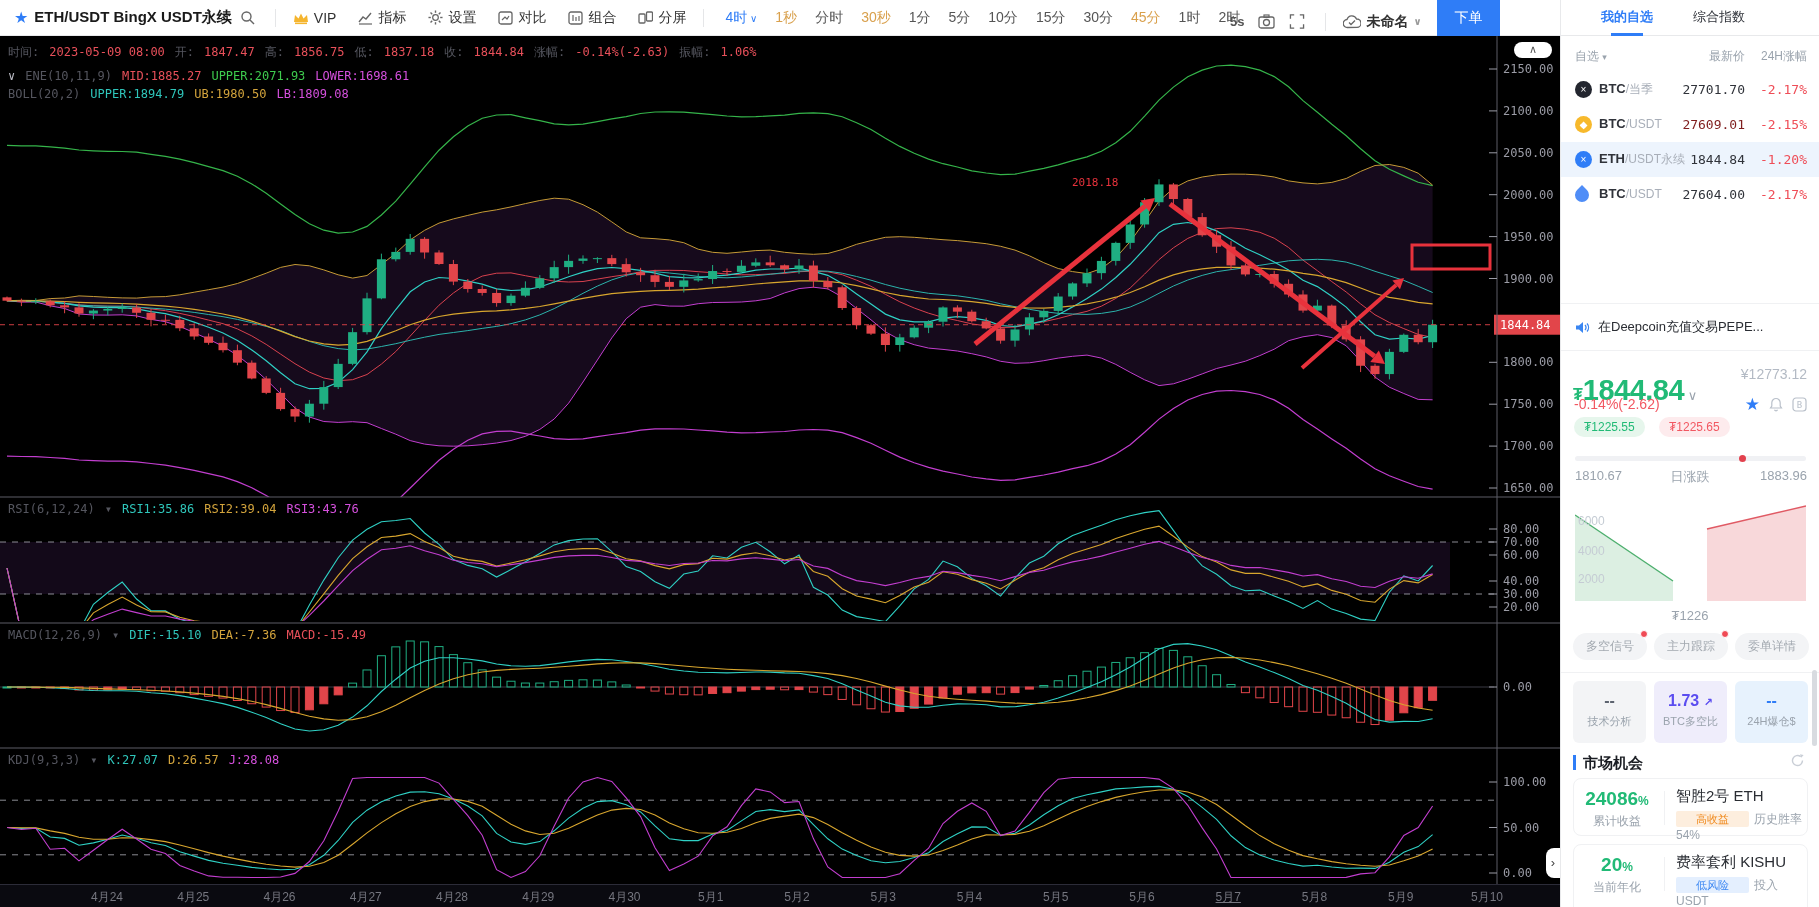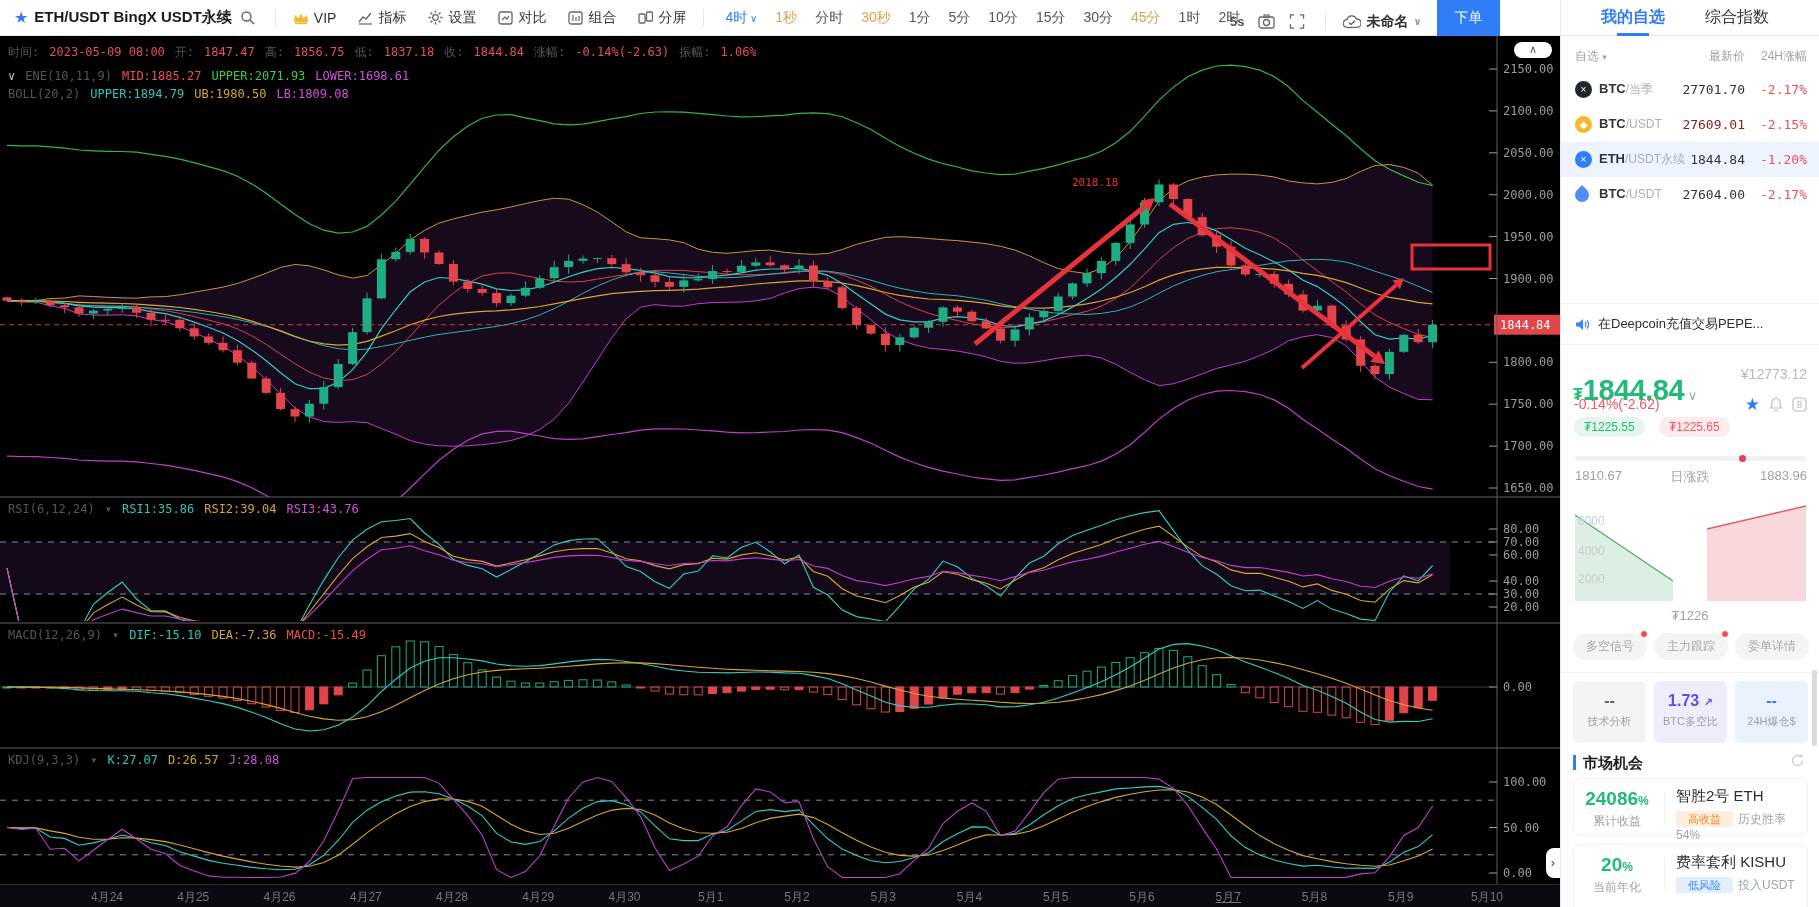--- a/index.html
+++ b/index.html
@@ -22,21 +22,21 @@
   .tf .caret { font-size:10px; color:#2f7df7; }
   .tb-right { position:absolute; left:1230px; top:0; height:43px; display:flex; align-items:center;font-weight:bold; }
   .delay { color:#555; font-size:13px; margin-right:14px; }
   .order-btn { position:absolute; left:1437px; top:0; width:63px; height:36px; background:#2f7df7;
     color:#fff; font-size:14px; display:flex; align-items:center; justify-content:center; cursor:pointer; }
   .icon-btn { margin-right:14px; cursor:pointer; display:flex; align-items:center; }
 
   
   .side-tabs { position:absolute; left:1560px; top:0; width:259px; height:36px; background:#fff;
     border-bottom:1px solid #e8e9eb; border-left:1px solid #e8e9eb; display:flex; align-items:center; }
-  .side-tab { font-size:16px; color:#30333a; margin-left:40px; cursor:pointer; position:relative;
+  .side-tab { font-size:13px; color:#30333a; margin-left:40px; cursor:pointer; position:relative;
     height:36px; line-height:34px; }
   .side-tab.active { color:#2f7df7; font-weight:bold; }
   .side-tab.active:after { content:""; position:absolute; left:50%; transform:translateX(-50%);
     bottom:0; width:32px; height:3px; background:#2f7df7; }
 
   
   .chart { position:absolute; left:0; top:36px; width:1560px; height:871px; background:#000; }
   .lg { position:absolute; left:8px; font-size:12px; letter-spacing:0; white-space:nowrap;
     font-family:"DejaVu Sans Mono","DejaVu Sans",monospace; pointer-events:none; }
   .lg span { margin-right:10px; }
@@ -61,21 +61,21 @@
   .wl-row { position:absolute; left:0; width:100%; height:35px; cursor:pointer; }
   .wl-row.hl { background:#edf4fd; }
   .wl-ic { position:absolute; left:14px; top:9px; width:17px; height:17px; border-radius:50%;
     color:#fff; font-size:10px; text-align:center; line-height:17px; }
   .wl-name { position:absolute; left:38px; top:9px; font-weight:bold; color:#30333a; font-size:13px; }
   .wl-name .sfx { font-weight:normal; color:#a8aeb8; font-size:12px; }
   .wl-price { position:absolute; right:74px; top:10px; color:#30333a; }
   .wl-price.red { color:#7f1d1d; }
   .wl-chg { position:absolute; right:12px; top:10px; color:#ef4d57; }
   .divider { position:absolute; left:0; width:100%; height:1px; background:#f0f1f3; }
-  .banner { position:absolute; left:0; top:267px; width:100%; height:42px; border-top:1px solid #f0f1f3;
+  .banner { position:absolute; left:0; top:267px; width:100%; height:48px; border-top:1px solid #f0f1f3;
     border-bottom:1px solid #f0f1f3; display:flex; align-items:center; padding-left:14px; gap:8px;
     color:#2a2d33; font-size:13px; cursor:pointer; }
   .big-price { position:absolute; left:12px; top:320px; color:#21ba76; font-weight:bold;margin-top:18px; }
   .big-price .cur { font-size:16px; } .big-price .val { font-size:29px; letter-spacing:-0.5px; }
   .big-price .caret { font-size:13px; color:#9aa3ad; font-weight:normal; }
   .cny { position:absolute; right:12px; top:330px; color:#b3bac4; font-size:14px; }
   .chg-line { position:absolute; left:13px; top:360px; color:#f25862; font-size:14px; }
   .tk-icons { position:absolute; right:12px; top:358px; display:flex; gap:9px; align-items:center; }
   .tk-icons .star { color:#2f7df7; font-size:17px; cursor:pointer; }
   .badge { position:absolute; top:381px; height:20px; border-radius:10px; font-size:12px;
@@ -104,21 +104,21 @@
   .mk-refresh { position:absolute; right:14px; top:717px; color:#c9ced6; cursor:pointer; }
   .card { position:absolute; left:12px; width:235px; height:58px; border:1px solid #f0f1f3;
     border-radius:8px; background:#fff; cursor:pointer; }
   .card .lv { position:absolute; left:0; top:9px; width:86px; text-align:center; color:#21ba76;
     font-weight:bold; font-size:19px; }
   .card .lv .pc { font-size:12px; }
   .card .ll { position:absolute; left:0; top:34px; width:86px; text-align:center; color:#9aa3ad; font-size:12px; }
   .card .vdiv { position:absolute; left:90px; top:12px; width:1px; height:34px; background:#f0f1f3; }
   .card .t { position:absolute; left:102px; top:8px; color:#2a2d33; font-size:15px; }
   .card .b { position:absolute; left:102px; top:32px; font-size:12px; color:#9aa3ad; }
-  .card .tag { display:inline-block; padding:0 12px; border-radius:2px; margin-right:5px; font-size:11px; line-height:16px; }
+  .card .tag { display:inline-block; padding:0 20px; border-radius:2px; margin-right:5px; font-size:11px; line-height:16px; }
   .card .tag.orange { background:#fdeede; color:#f08a1e; }
   .card .tag.blue { background:#e4effe; color:#3a86f2; }
   .scrollthumb { position:absolute; right:2px; top:634px; width:5px; height:76px; border-radius:3px; background:#d8dbe0; }
   svg text { font-family:"DejaVu Sans Mono",monospace; }
 </style>
 </head>
 <body>
 
 <div class="app">
 

